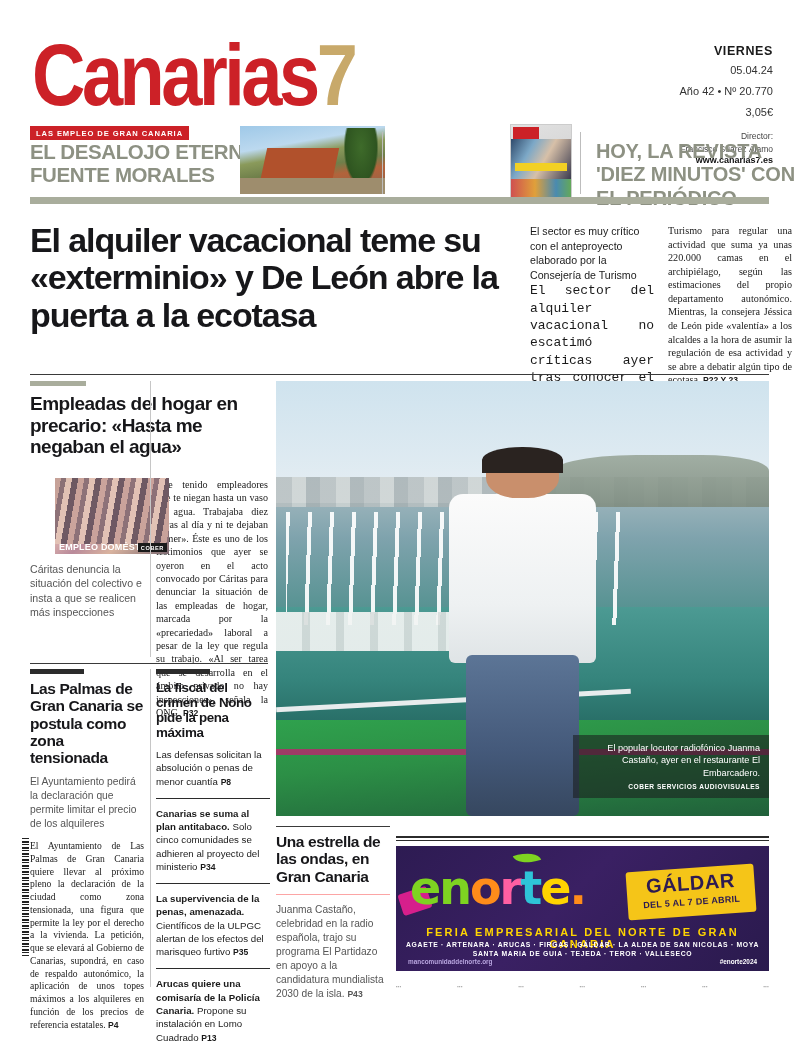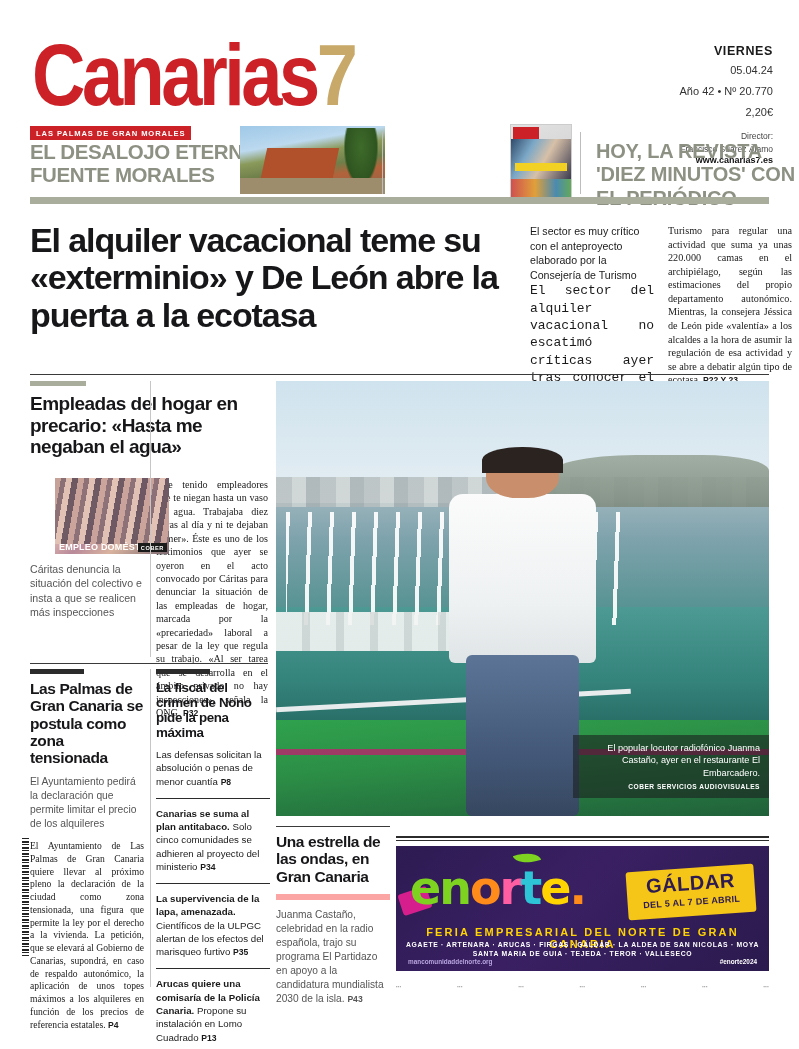--- a/index.html
+++ b/index.html
@@ -169,21 +169,21 @@
   .vrule2 { position:absolute; left:150px; top:381px; width:1px; height:276px; background:#c6c6c6; }
   .barcode {
     position:absolute; left:22px; top:838px; width:7px; height:118px;
     background:repeating-linear-gradient(180deg,#222 0 1px,#fff 1px 3px,#222 3px 5px,#fff 5px 6px);
   }
 
   
   .est-rule { position:absolute; left:276px; top:826px; width:114px; height:1px; background:#3a3a3a; }
   .est { position:absolute; left:276px; top:833px; width:114px; }
   .est-head { font-size:15.5px; font-weight:bold; line-height:1.12; letter-spacing:-.4px; color:#17171a; }
-  .est-sub { margin-top:9px; padding-top:8px; border-top:6px solid #fca5a5;
+  .est-sub { margin-top:9px; padding-top:8px; border-top:1px solid #fca5a5;
     font-size:10.2px; line-height:1.37; color:#555; }
 
   
   .ad-rules { position:absolute; left:396px; top:836px; width:373px; }
   .ad-rules .r1 { height:2px; background:#2b2b2b; }
   .ad-rules .r2 { height:1px; background:#2b2b2b; margin-top:2px; }
   .ad {
     position:absolute; left:396px; top:846px; width:373px; height:125px;
     background:linear-gradient(135deg,#2d1b52 0%,#3a2063 45%,#2a1a4d 100%);
     overflow:hidden;
@@ -224,29 +224,29 @@
 <body>
 
 <div class="page">
 
   <div class="masthead">
     <div class="logo"><span>Canarias</span><span class="seven">7</span></div>
     <div class="head-right">
       <div class="day">VIERNES</div>
       <div class="date">05.04.24</div>
       <div class="date">Año 42 • Nº 20.770</div>
-      <div class="date">2,20€</div>
+      <div class="date">3,05€</div>
       <div class="dir">Director:</div>
       <div class="dir" style="margin-top:0">Francisco Suárez Álamo</div>
       <div class="web">www.canarias7.es</div>
     </div>
   </div>
 
   <div class="teaser">
-    <div class="tz-badge">LAS PALMAS DE GRAN MORALES</div>
+    <div class="tz-badge">LAS EMPLEO DE GRAN CANARIA</div>
     <div class="tz-head">EL DESALOJO ETERNO DE FUENTE MORALES</div>
     <div class="tz-photo">
       <div class="roof"></div>
       <div class="palm"></div>
       <div class="ground"></div>
     </div>
     <div class="tz-div"></div>
     <div class="tz-mag">
       <div class="mhead"></div>
       <div class="mph"></div>
@@ -328,21 +328,21 @@
 
   <div class="bc2">
     <div class="bc-tick"></div>
     <div class="bc-head">La fiscal del crimen de Nono pide la pena máxima</div>
     <div class="bc-sub"><span>Las defensas solicitan la absolución o penas de menor cuantía </span><span class="pg">P8</span></div>
 
     <div class="brief">
       <b>Canarias se suma al plan antitabaco.</b><span> Solo cinco comunidades se adhieren al proyecto del ministerio </span><span class="pg">P34</span>
     </div>
     <div class="brief">
-      <b>La supervivencia de la lapa, amenazada.</b><span> Científicos de la ULPGC alertan de los efectos del marisqueo furtivo </span><span class="pg">P35</span>
+      <b>La supervivencia de la penas, amenazada.</b><span> Científicos de la ULPGC alertan de los efectos del marisqueo furtivo </span><span class="pg">P35</span>
     </div>
     <div class="brief">
       <b>Arucas quiere una comisaría de la Policía Canaria.</b><span> Propone su instalación en Lomo Cuadrado </span><span class="pg">P13</span>
     </div>
 
   </div>
 
   <div class="est-rule"></div>
   <div class="est">
     <div class="est-head">Una estrella de las ondas, en Gran Canaria</div>

